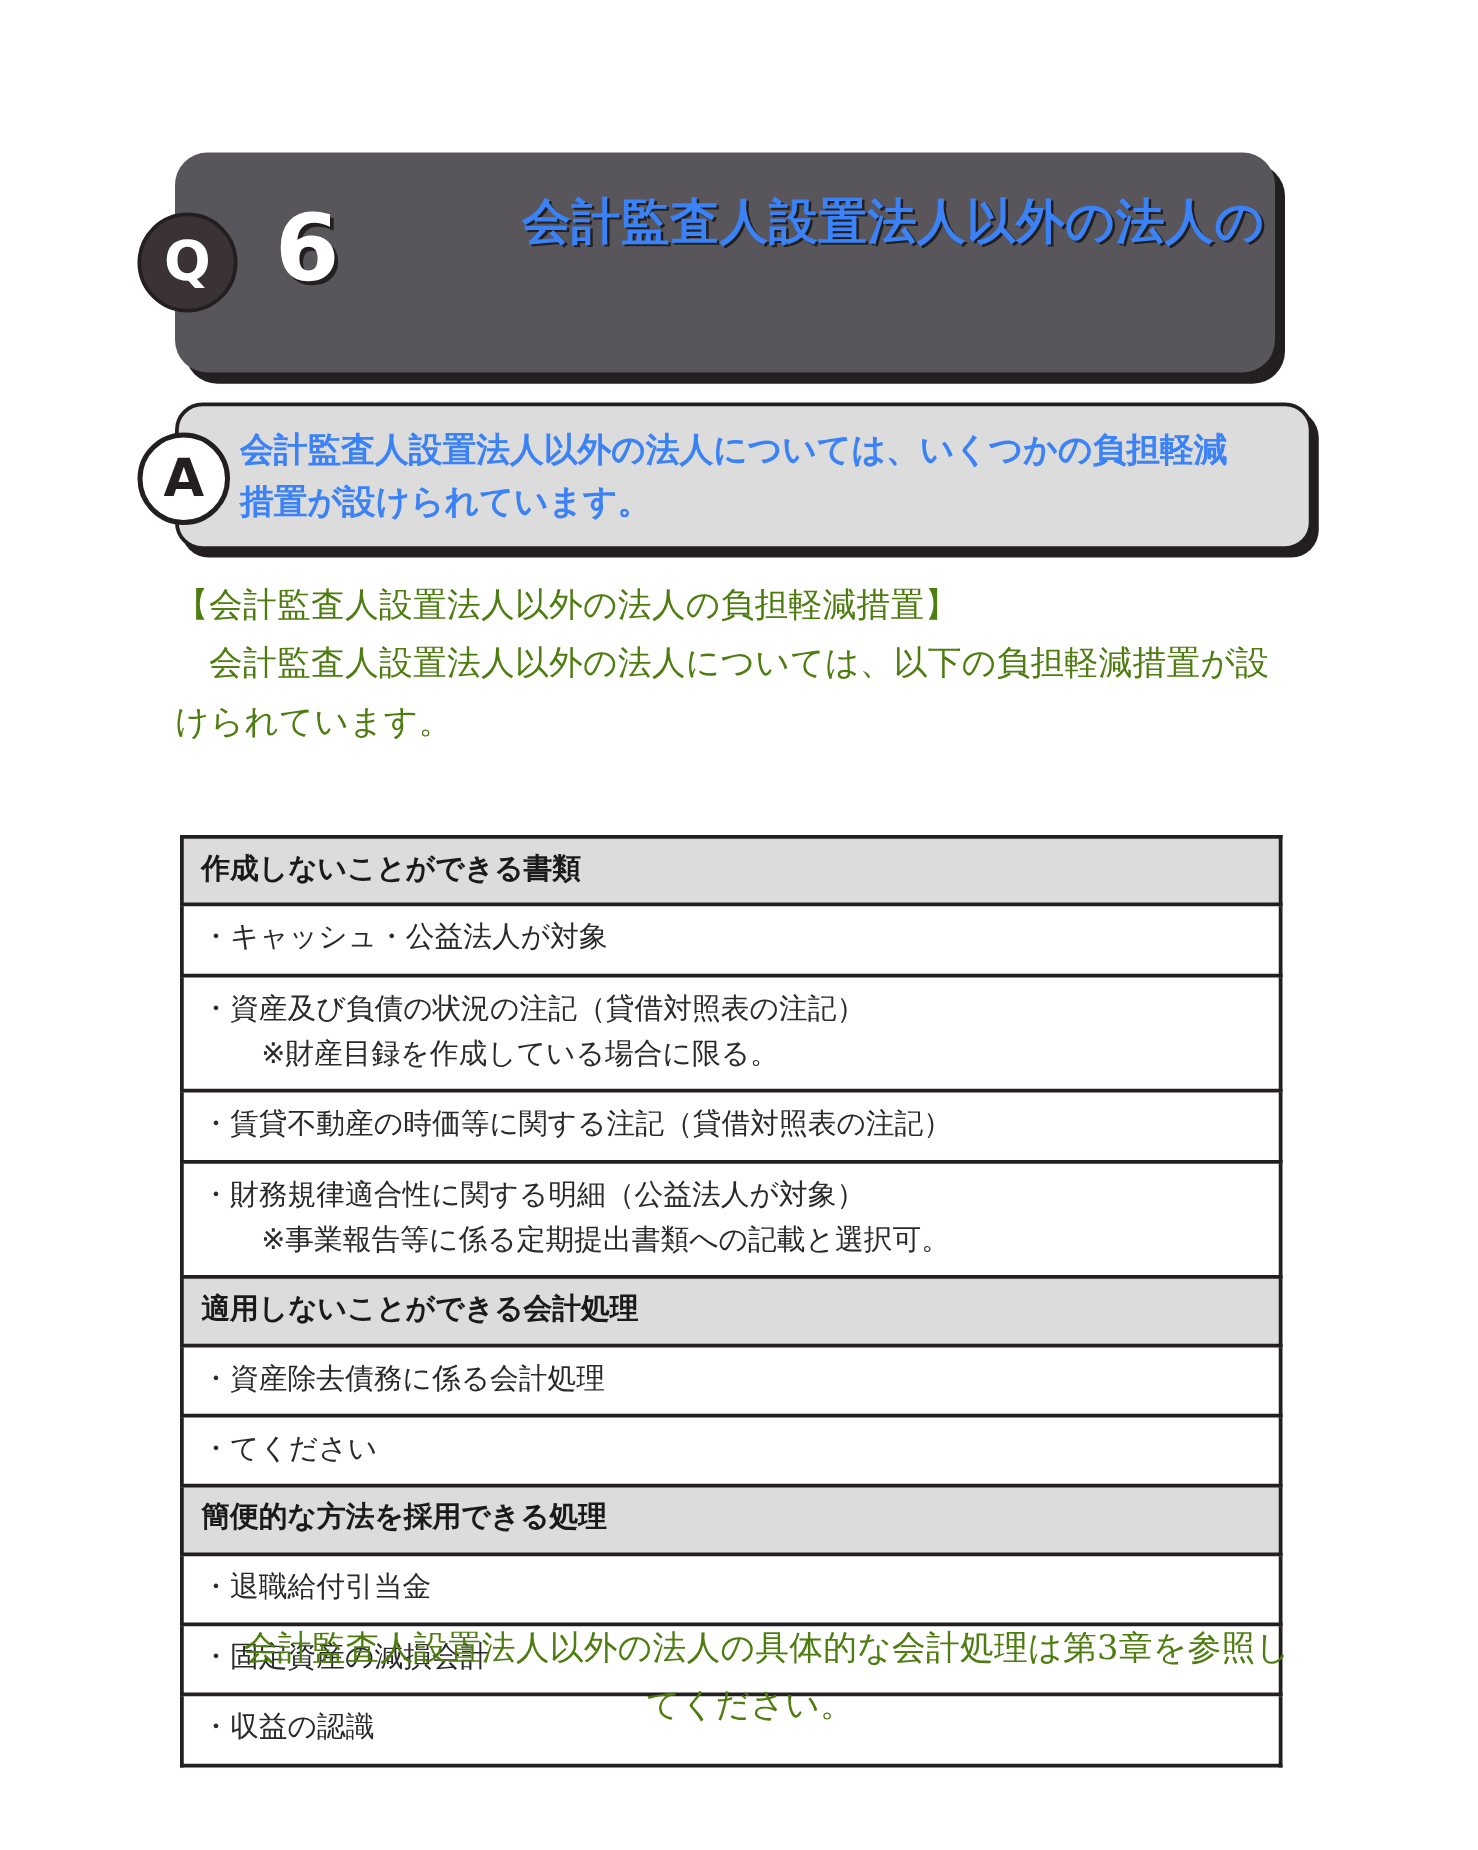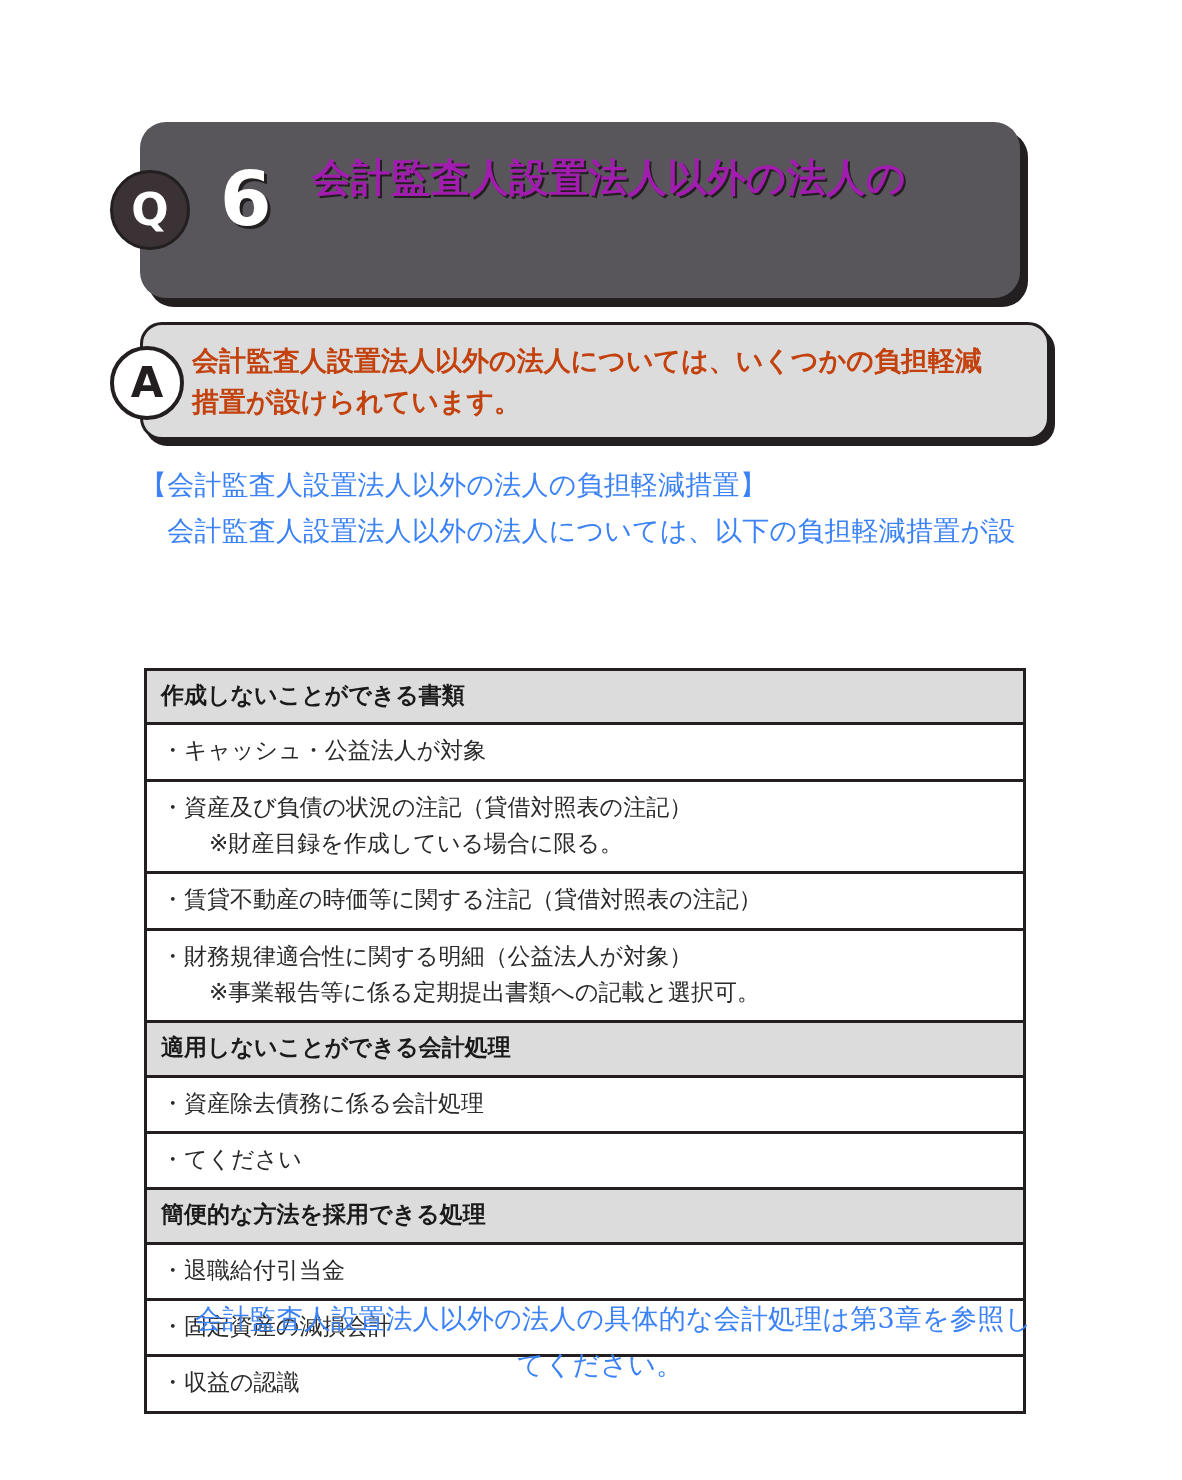--- a/index.html
+++ b/index.html
@@ -73,26 +73,27 @@
     font-size: 74px;
     font-weight: bold;
     line-height: 1;
     text-shadow: 3px 3px 0 #231f20;
   }
   .q-title {
     position: absolute;
     left: 172px;
     top: 28px;
     width: 700px;
-    color: #a21caf;
+    color: #3b82f6;
     font-size: 39px;
     font-weight: bold;
     line-height: 1.42;
     letter-spacing: 0.5px;
     text-shadow: 2px 2px 0 #231f20;
+    text-align: right;
   }
   .q-title .ln { display: block; white-space: nowrap; }
 
   
   .a-block {
     position: absolute;
     left: 140px;
     top: 322px;
     width: 910px;
     height: 120px;
@@ -136,33 +137,33 @@
     color: #231f20;
     font-size: 42px;
     font-weight: bold;
     line-height: 1;
   }
   .a-text {
     position: absolute;
     left: 52px;
     top: 18px;
     width: 840px;
-    color: #c2410c;
+    color: #3b82f6;
     font-size: 27px;
     font-weight: bold;
     line-height: 1.52;
     letter-spacing: 0px;
   }
   .a-text .ln { display: block; white-space: nowrap; }
 
   
   .para {
     position: absolute;
     font-family: "DejaVu Serif", "Liberation Serif", serif;
-    color: #3b82f6;
+    color: #4d7c0f;
     font-size: 27px;
     line-height: 1.72;
     letter-spacing: 0.2px;
   }
   .para .ln { display: block; white-space: nowrap; }
   .para-intro { left: 140px; top: 462px; width: 920px; }
   .para-outro { left: 140px; top: 1296px; width: 920px; text-align: center; }
 
   
   .measures-table {
@@ -219,20 +220,21 @@
   </div>
   <div class="a-text">
     <span class="ln">会計監査人設置法人以外の法人については、いくつかの負担軽減</span>
     <span class="ln">措置が設けられています。</span>
   </div>
 </div>
 
 <div class="para para-intro">
   <span class="ln">【会計監査人設置法人以外の法人の負担軽減措置】</span>
   <span class="ln">　会計監査人設置法人以外の法人については、以下の負担軽減措置が設</span>
+  <span class="ln">けられています。</span>
 </div>
 
 <table class="measures-table">
   <tbody>
 
     <tr class="row-head">
       <td>
         <div class="cell-inner">
           <span class="ln">作成しないことができる書類</span>
         </div>

